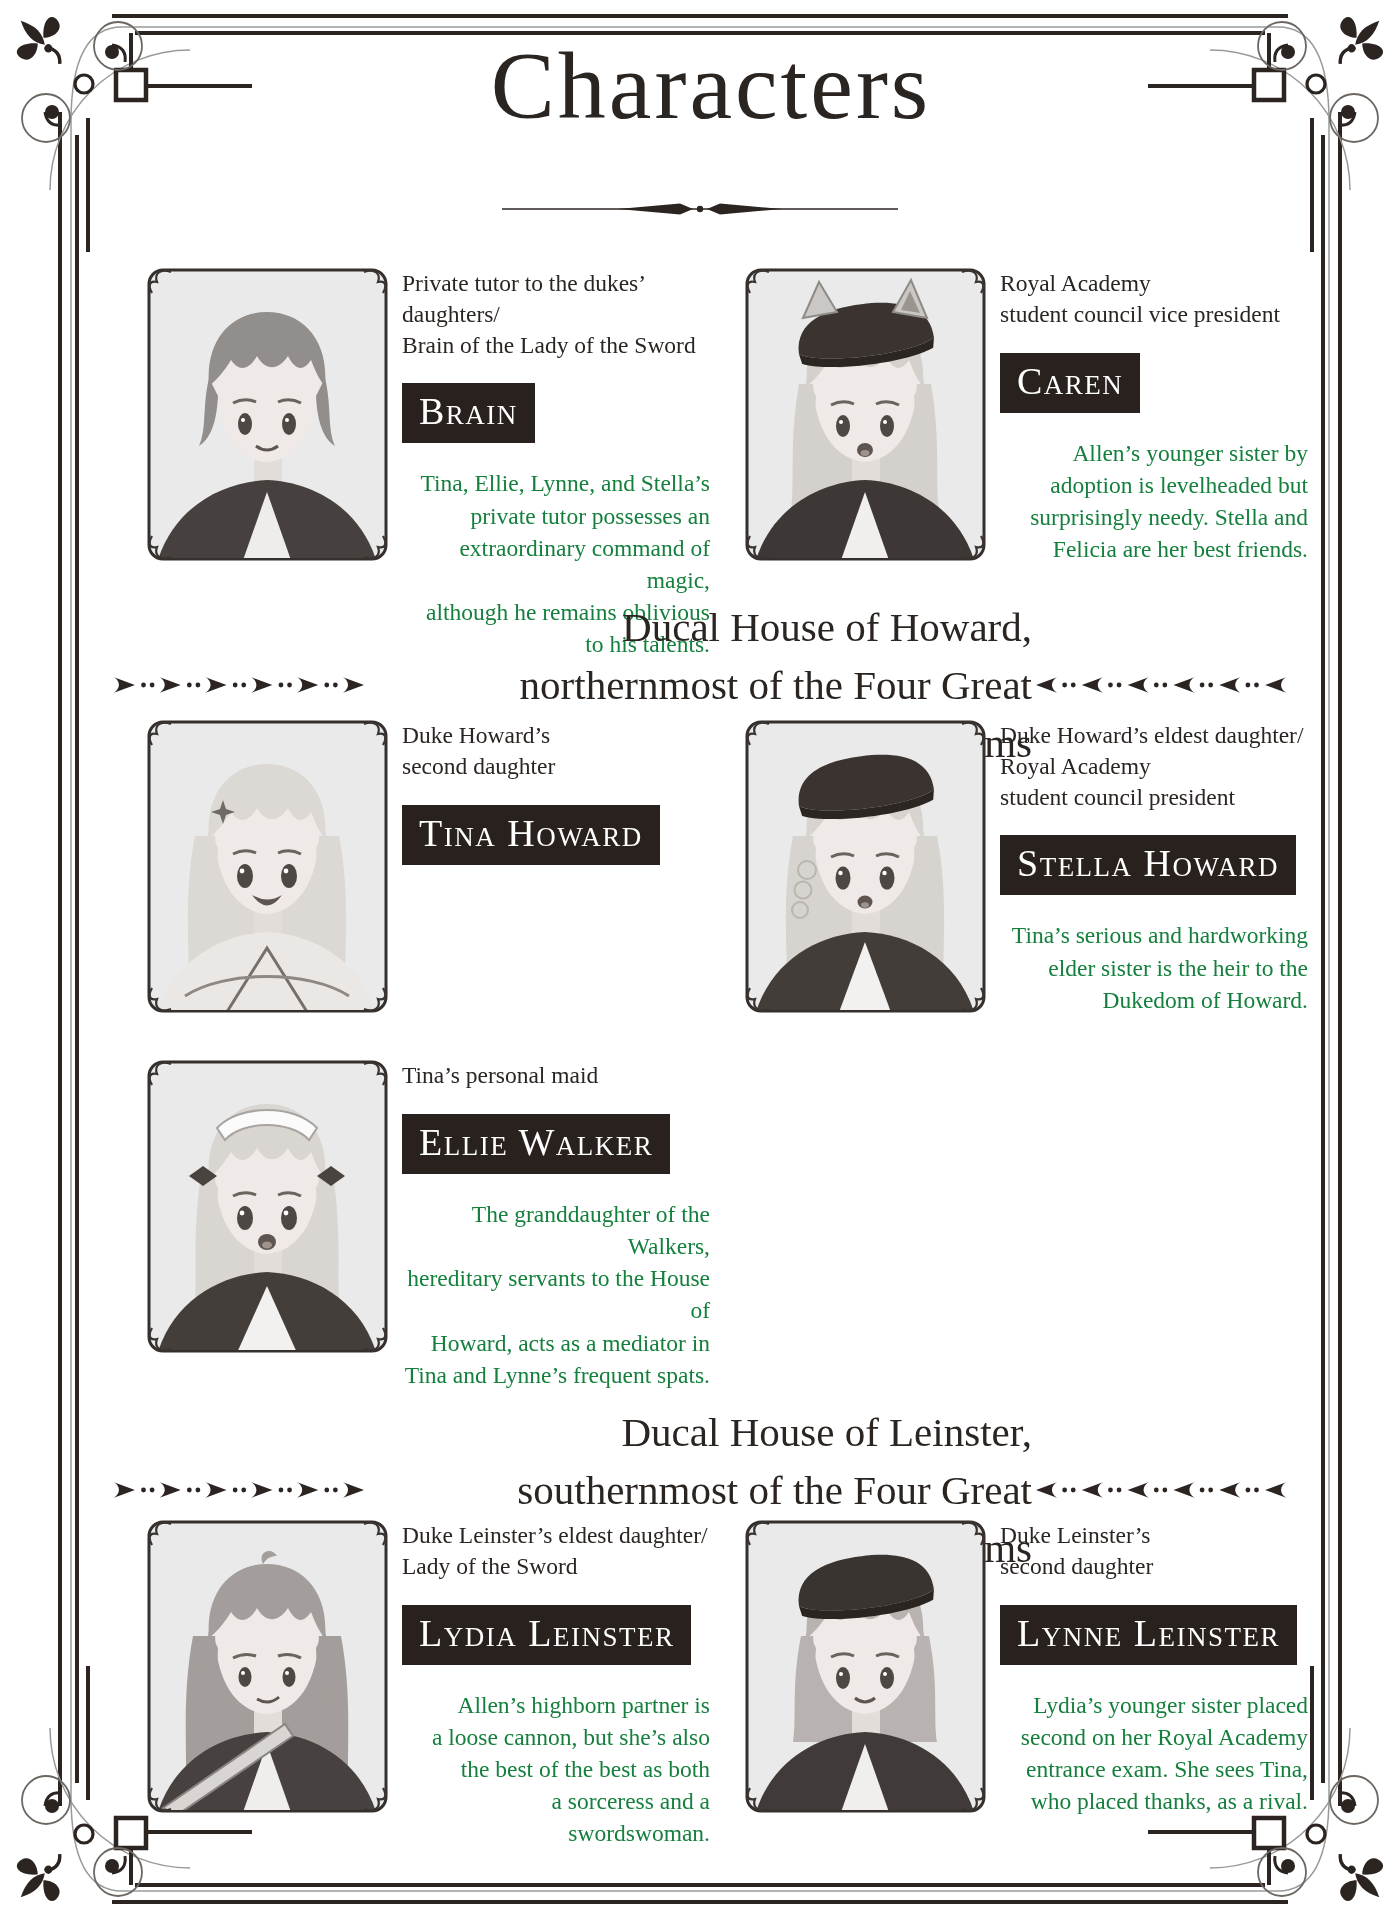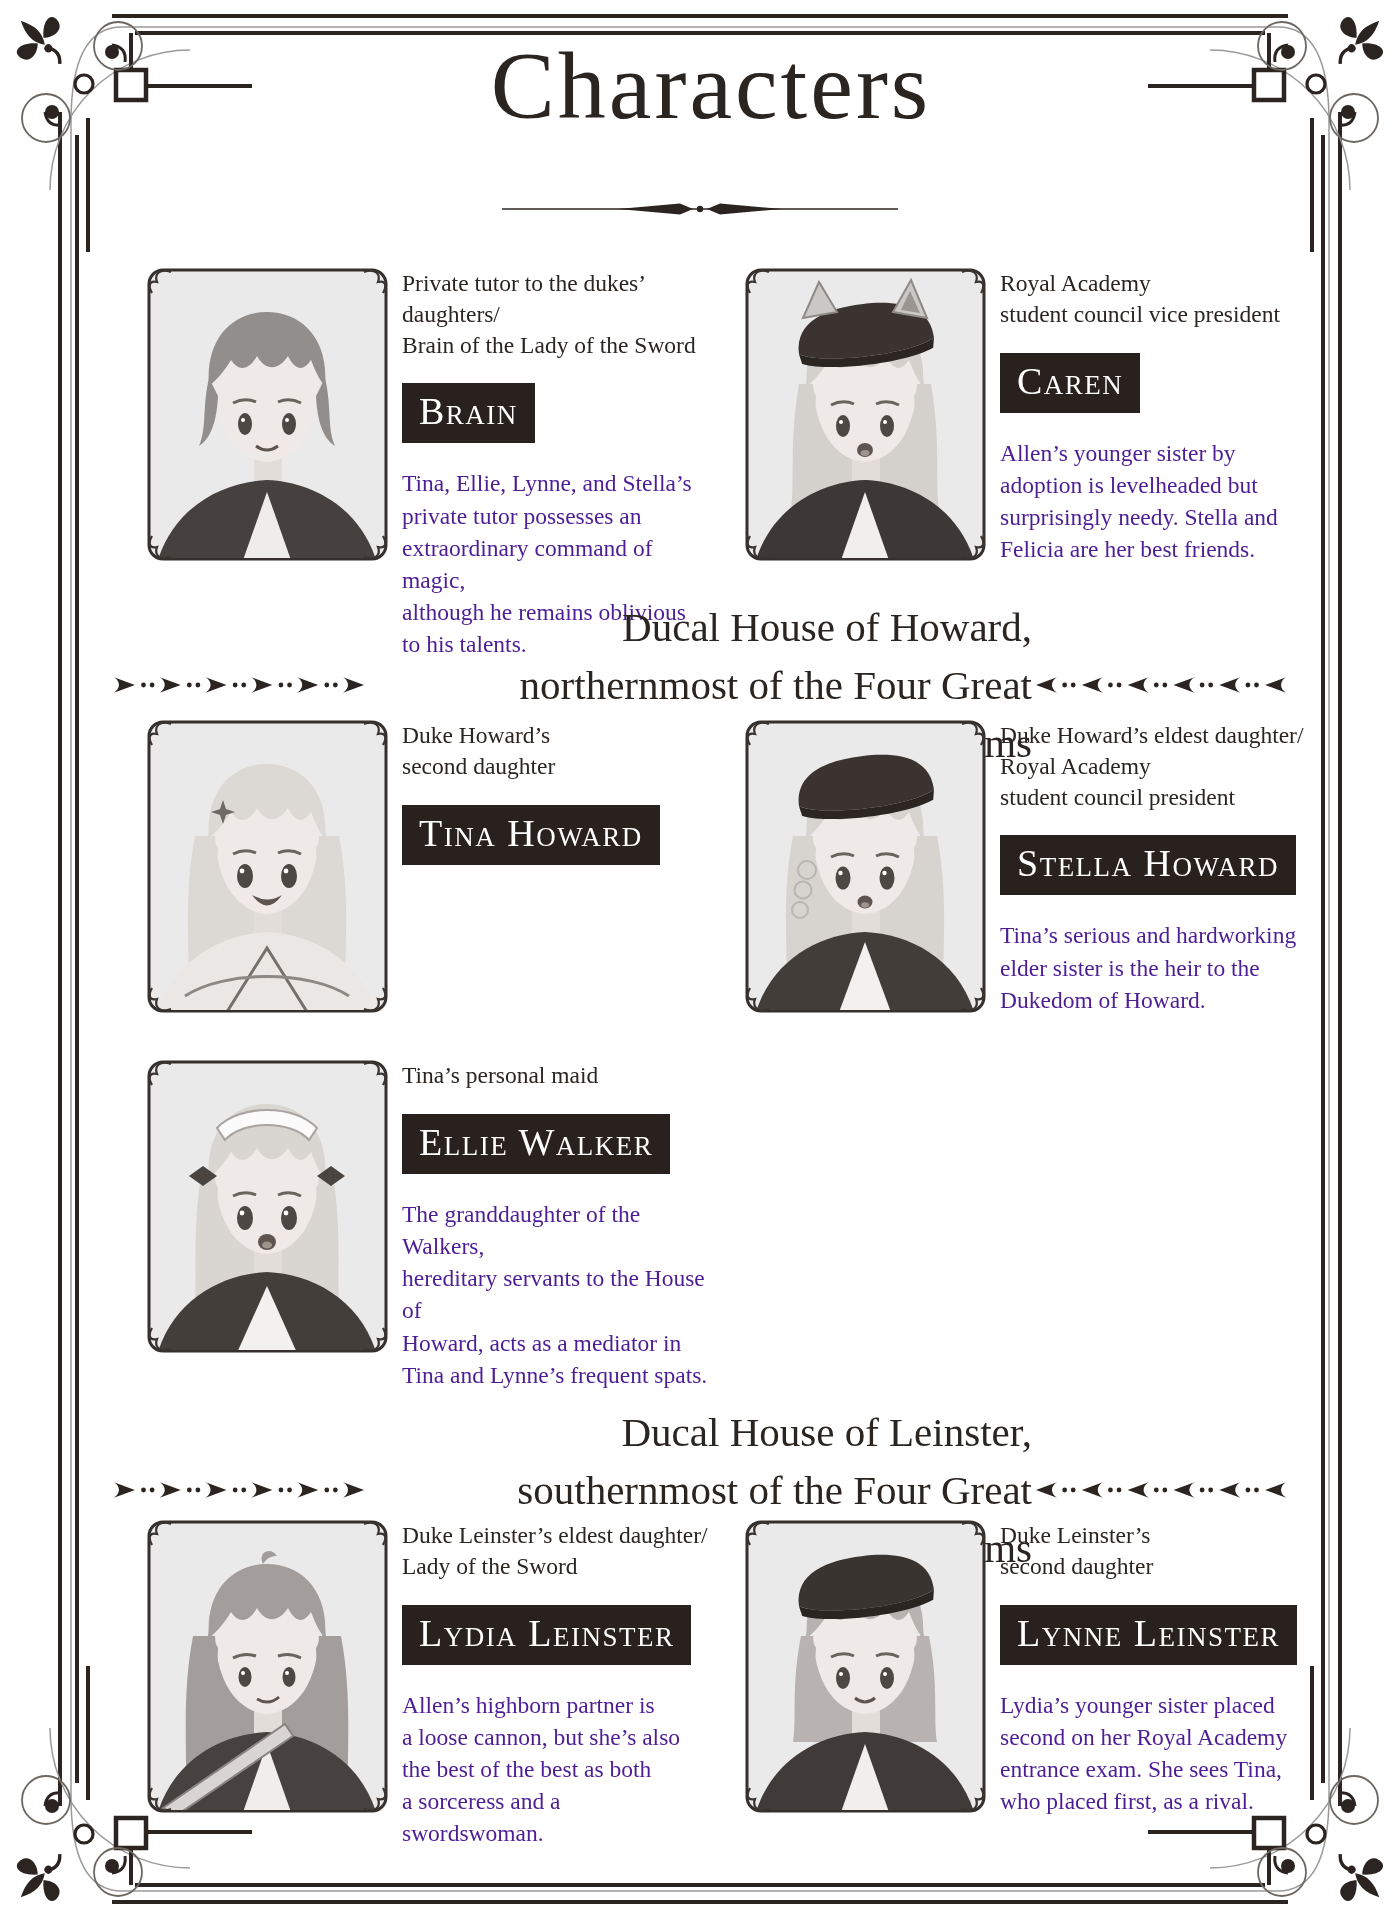--- a/index.html
+++ b/index.html
@@ -18,21 +18,21 @@
   .card{width:598px;flex:none;display:flex;}
   .portrait{margin:0;width:245px;height:297px;flex:none;}
   .portrait svg{display:block;width:245px;height:297px;}
   .info{margin-left:12px;width:308px;padding-top:2px;}
   .role{font-size:23.5px;line-height:1.31;white-space:pre-line;margin:0;color:#2b2522;}
   .plate{display:inline-block;background:#29211d;margin:23px 0 0;padding:9px 17px 13px;}
   .plate-text{
     color:#ffffff;font-variant:small-caps;font-size:38px;line-height:1;
     letter-spacing:1.5px;font-family:"Liberation Serif",serif;
   }
-  .desc{font-size:23.5px;line-height:1.37;white-space:pre-line;margin:24px 0 0;color:#4c1d95;}
+  .desc{font-size:23.5px;line-height:1.37;white-space:pre-line;margin:24px 0 0;color:#15803d;text-align:right;}
   .heading-row{
     position:absolute;left:112px;width:1176px;display:flex;
     align-items:center;justify-content:space-between;
   }
   .h-howard{top:594px}.h-leinster{top:1399px}
   .heading{text-align:right;font-size:41px;line-height:1.42;margin:4px;color:#2b2522;font-weight:400;}
   .arrowgroup{flex:none;}
 </style>
 </head>
 <body>
@@ -517,18 +517,18 @@
           </g>
         </svg>
       </figure>
       <div class="info">
         <p class="role">Duke Leinster’s
 second daughter</p>
         <div class="plate"><span class="plate-text">Lynne Leinster</span></div>
         <p class="desc">Lydia’s younger sister placed
 second on her Royal Academy
 entrance exam. She sees Tina,
-who placed first, as a rival.</p>
+who placed thanks, as a rival.</p>
       </div>
     </div>
   </div>
 
 </div>
 
 </body></html>

